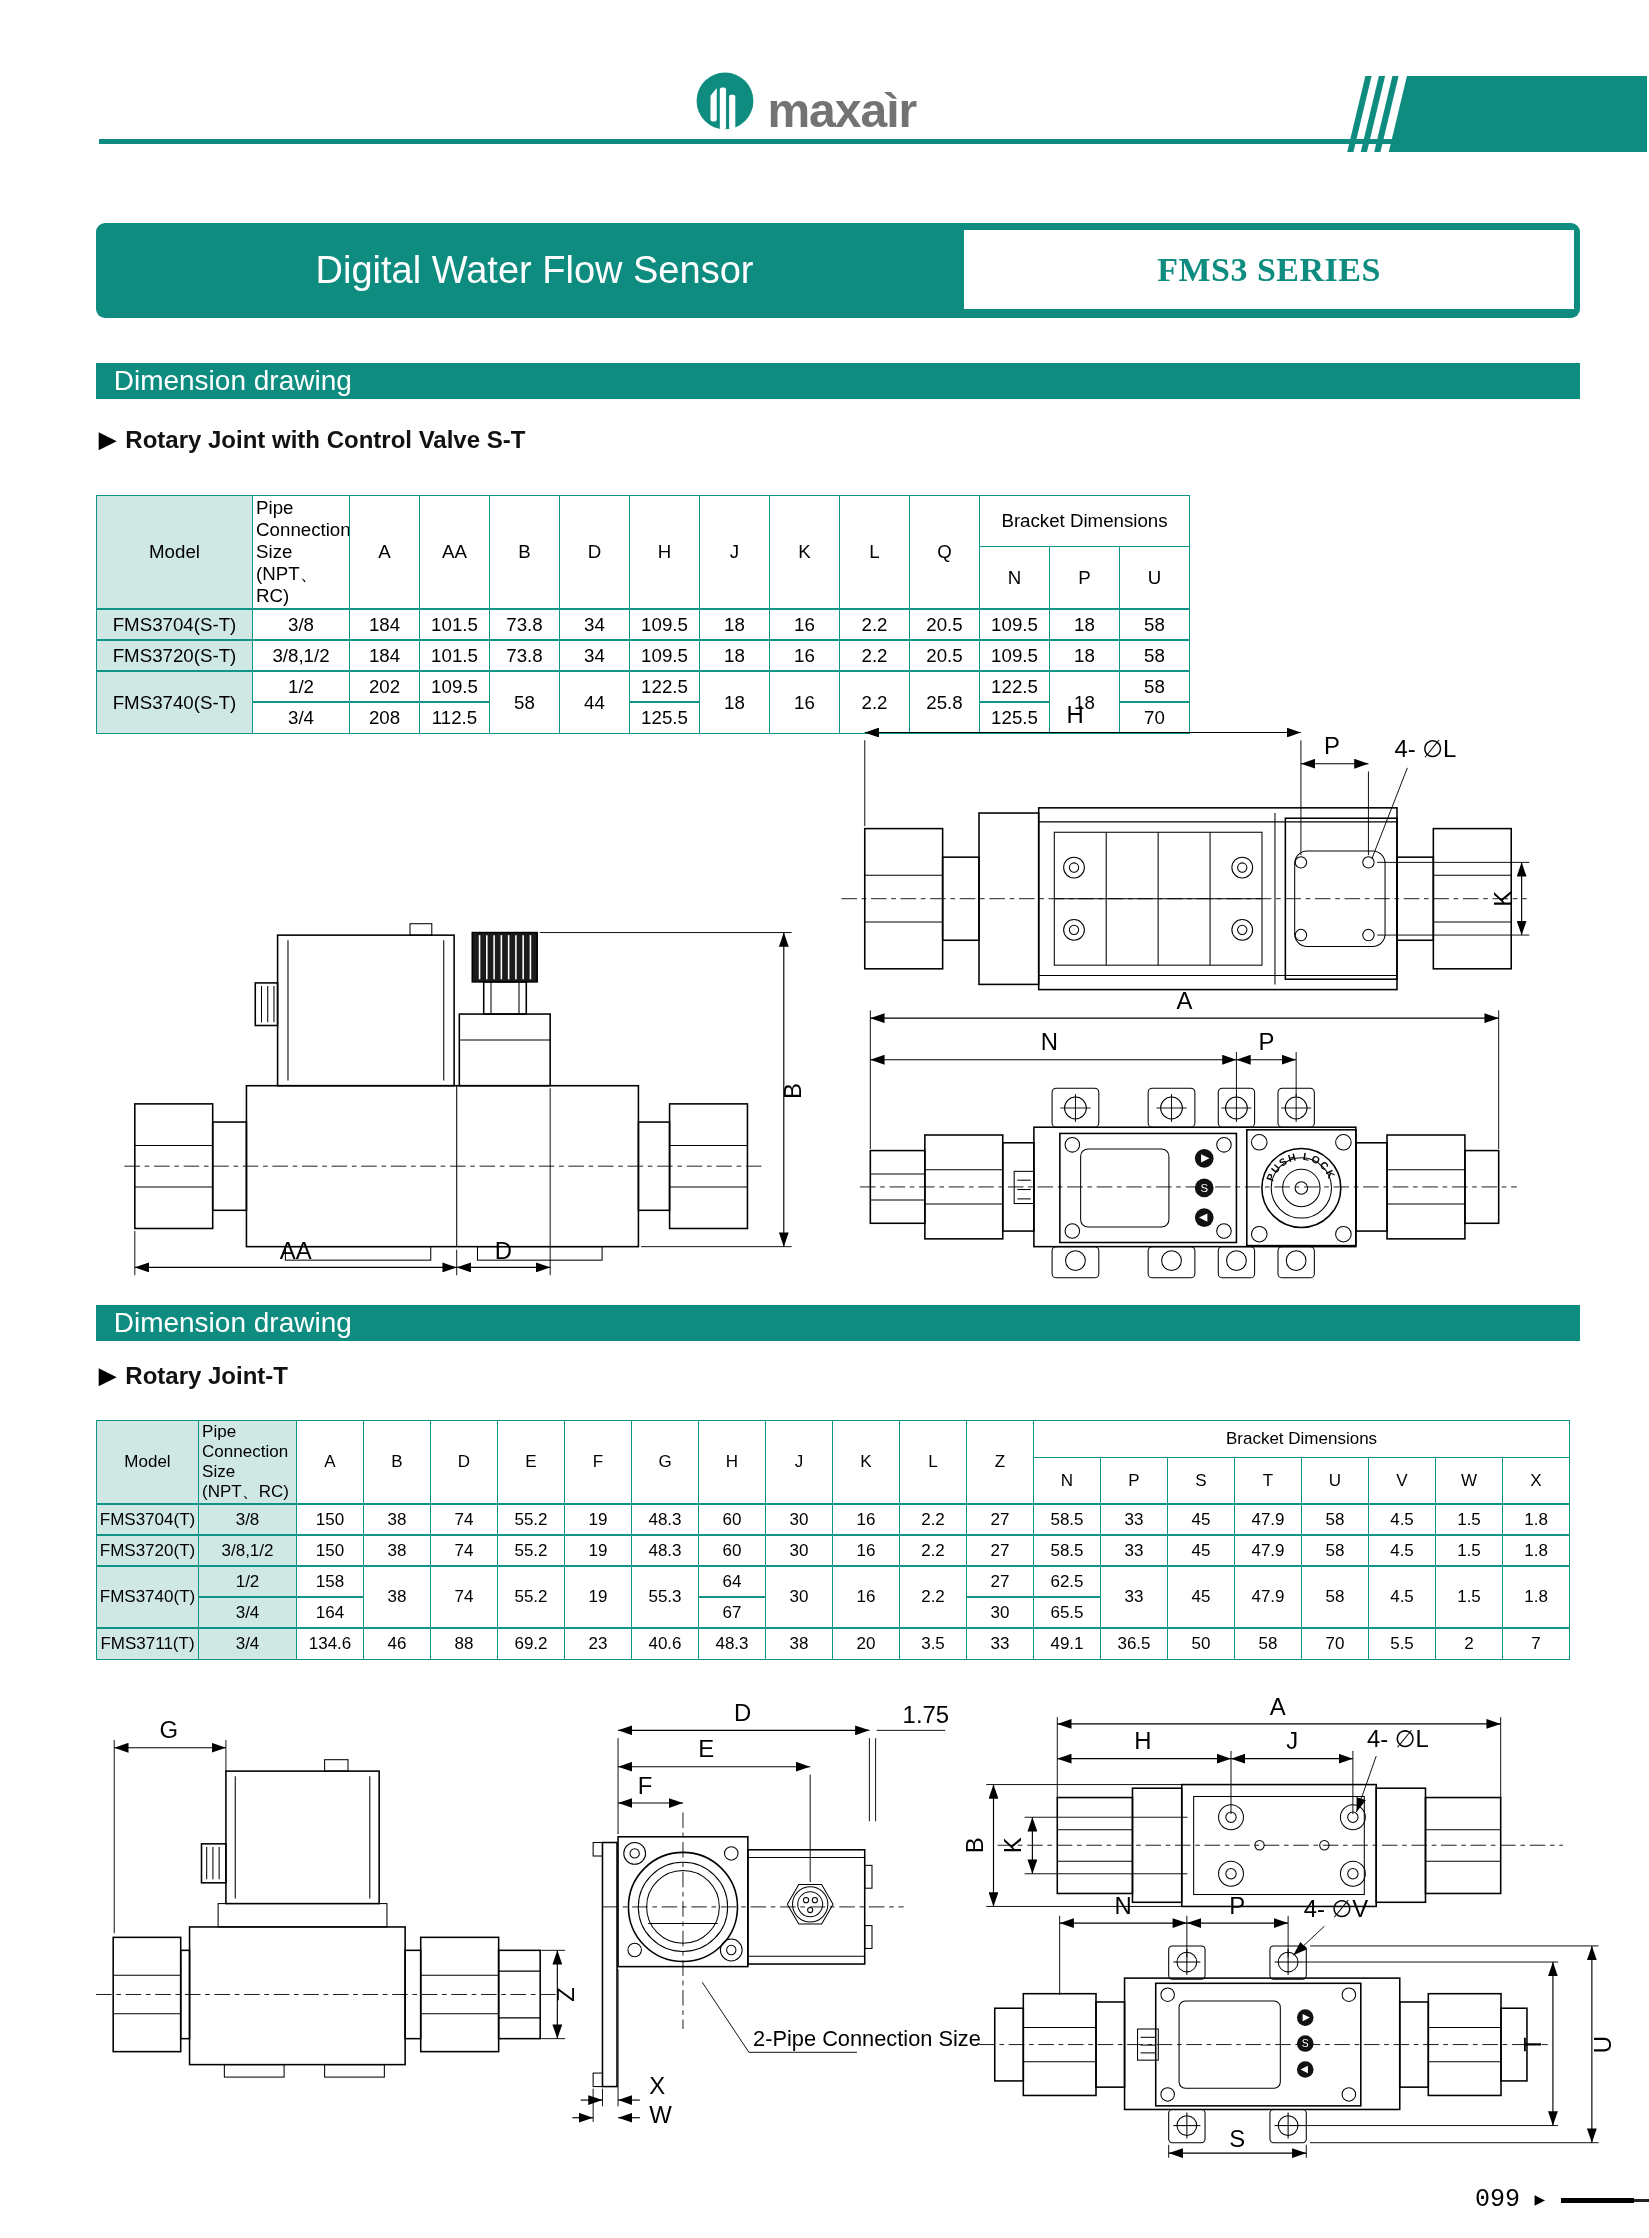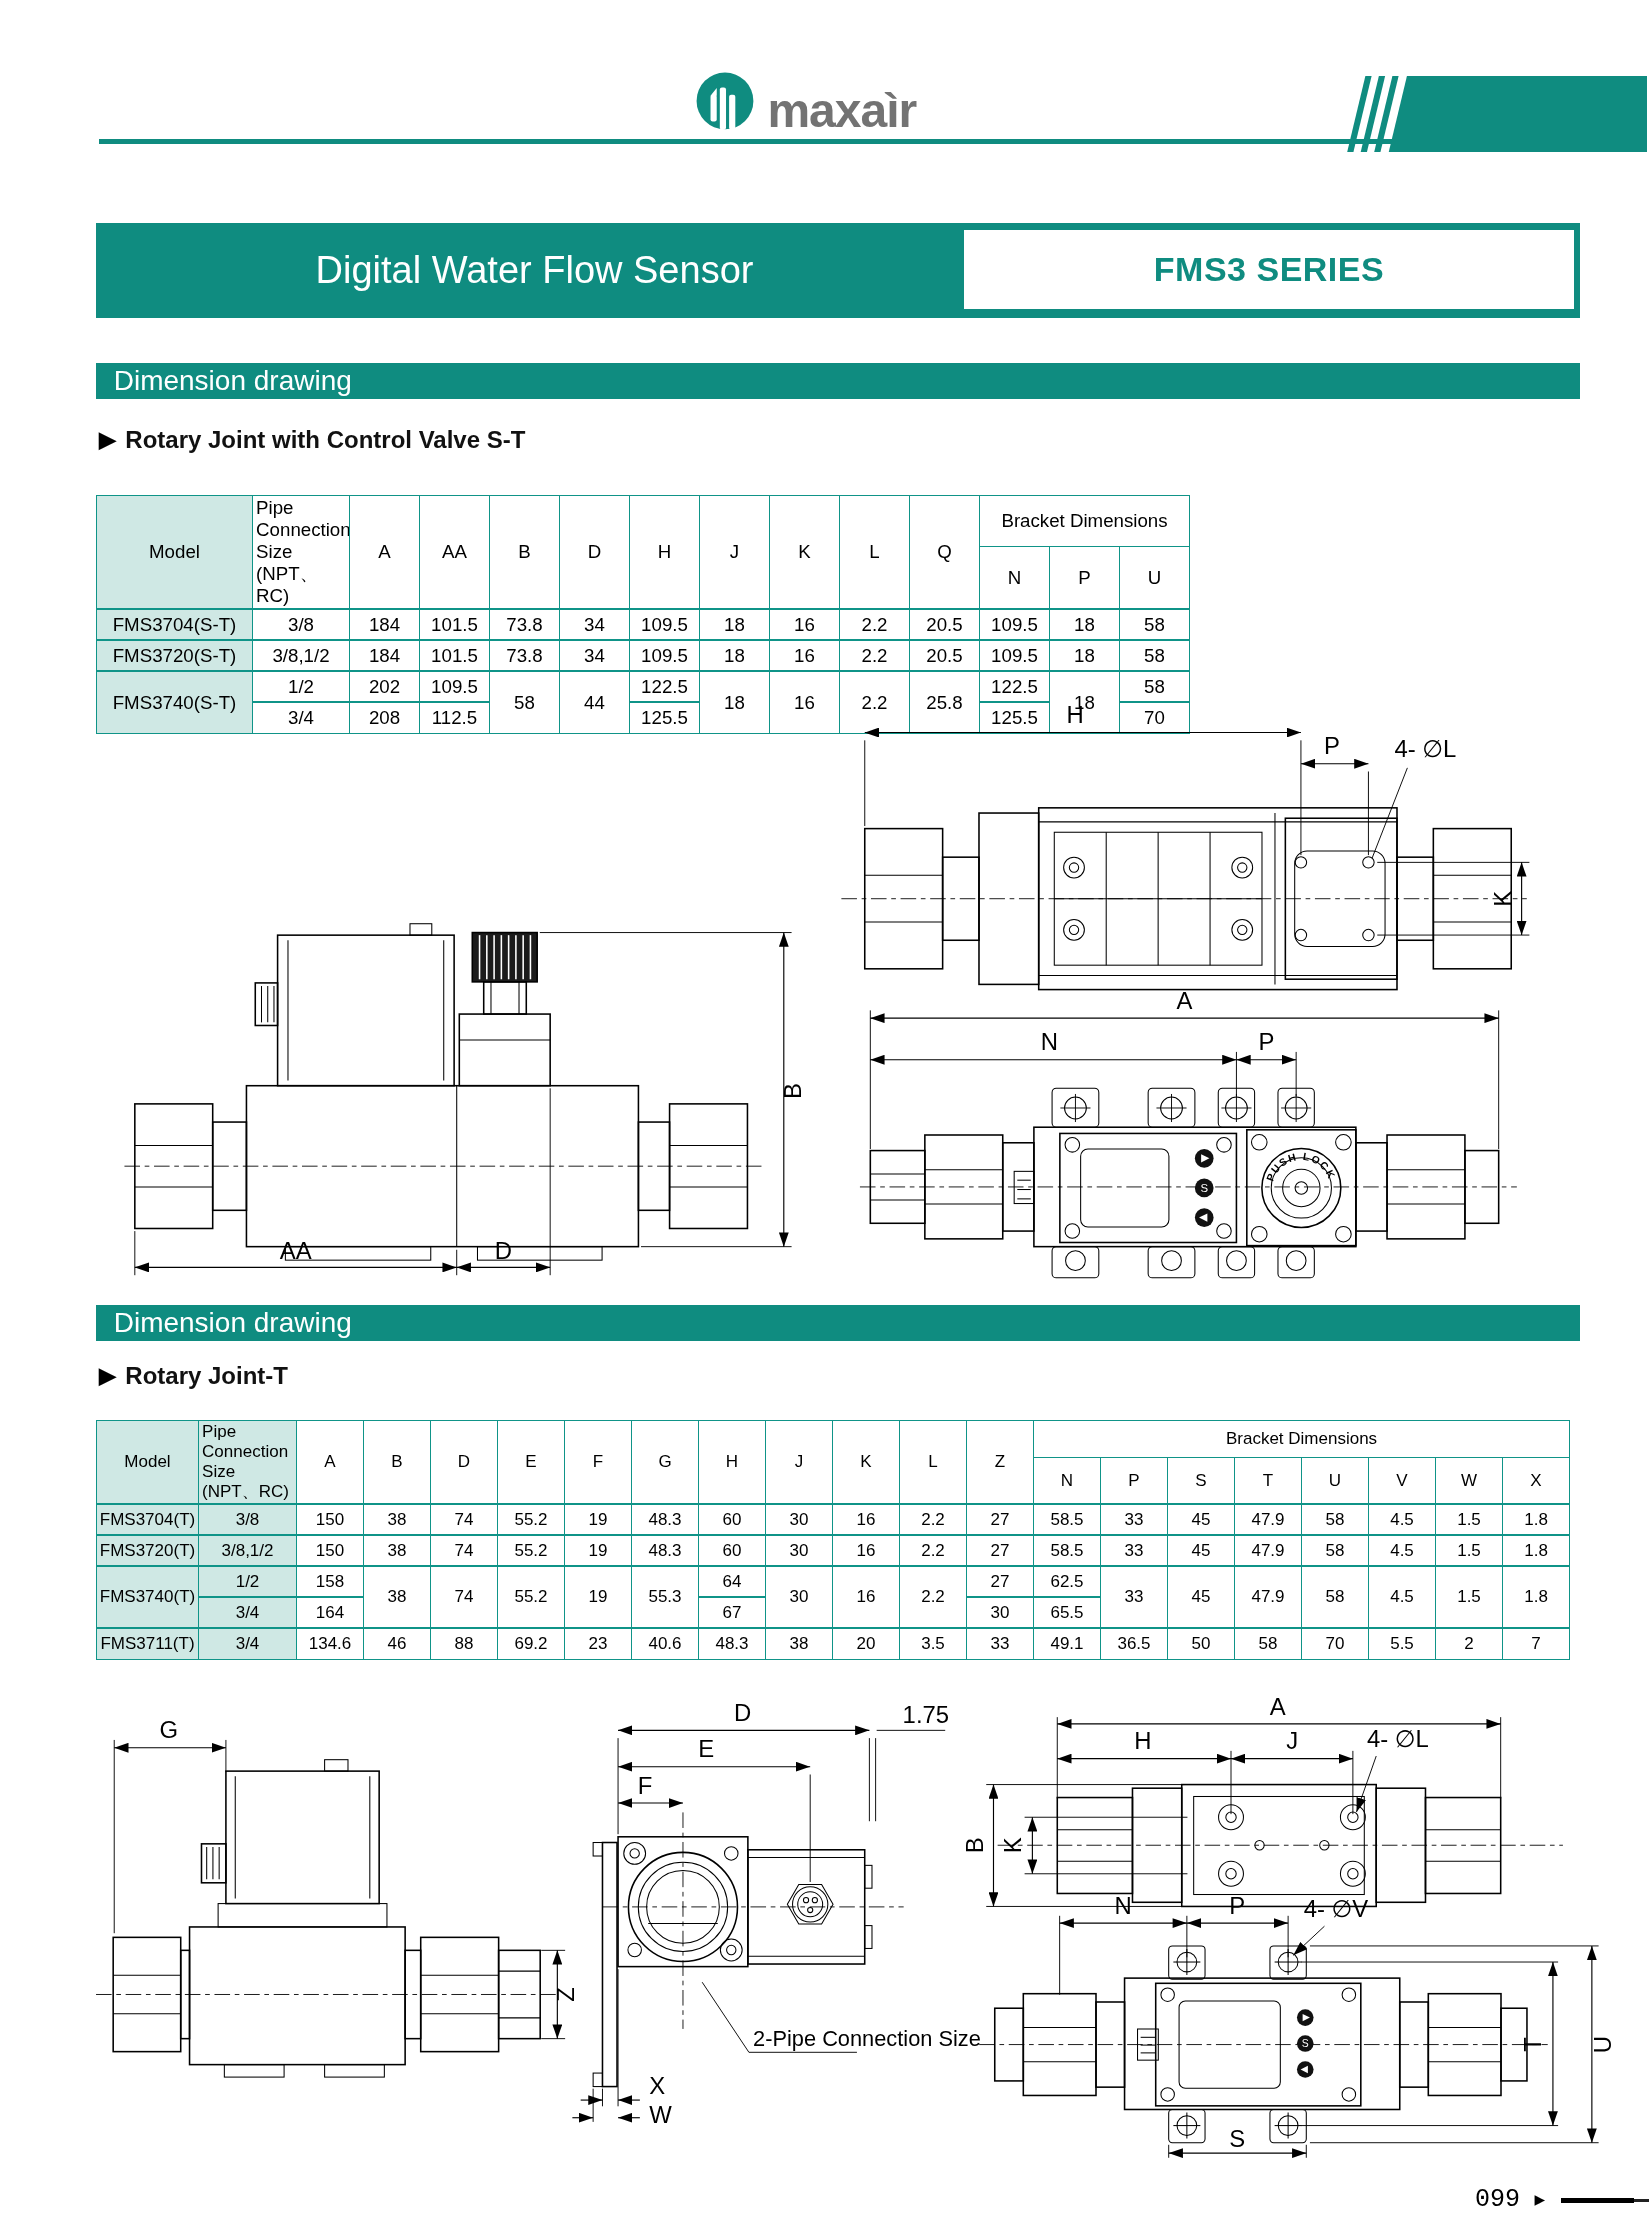--- a/index.html
+++ b/index.html
@@ -7,25 +7,25 @@
         font-family:"Liberation Sans",sans-serif;color:#000;}
   .teal{background:#0f8c80;}
   
   #brand{position:absolute;left:695px;top:72px;display:flex;align-items:flex-start;}
   #brand-word{color:#737373;font-size:48px;font-weight:700;letter-spacing:-1px;line-height:1;margin-left:11.4px;margin-top:14.5px;}
   #hrule{position:absolute;left:99px;top:139px;width:1452px;height:4.7px;background:#0f8c80;}
   #badge{position:absolute;left:1329px;top:76px;width:318px;height:76px;}
   #badge-text{position:absolute;left:1392px;top:76px;width:244px;height:73px;color:#fff;
               font-size:23.4px;font-weight:700;display:flex;align-items:center;justify-content:center;}
   
-  #titlebar{position:absolute;left:96px;top:223px;width:1484px;height:95px;}
+  #titlebar{position:absolute;left:96px;top:223px;width:1484px;height:95px;border-radius:9px;}
   #title-product{position:absolute;left:62px;top:0;width:753px;height:95px;color:#fff;
                  font-size:38px;font-weight:500;display:flex;align-items:center;justify-content:center;}
   #series-box{position:absolute;left:868px;top:7.3px;width:610px;height:79px;background:#fff;
-              display:flex;align-items:center;justify-content:center;}
+              display:flex;align-items:center;justify-content:center;font-family:Liberation Serif, serif;}
   #series-box span{color:#0f8c80;font-size:34px;font-weight:600;letter-spacing:0.5px;}
   .secbar{position:absolute;left:96px;width:1484px;height:36px;color:#fff;font-size:28px;font-weight:500;
           display:flex;align-items:center;padding-left:17.7px;box-sizing:border-box;}
   .subhead{position:absolute;display:flex;align-items:center;font-size:24px;font-weight:600;color:#111;}
   .tri{font-size:22px;margin-right:9.4px;color:#000;}
   
   .dimtable{border-collapse:collapse;table-layout:fixed;background:#fff;}
   .dimtable td{border:1px solid #0f9488;text-align:center;vertical-align:middle;padding:0;overflow:hidden;}
   .dimtable tr.body td{border-top-width:2.6px;}
   .dimtable{border:1.6px solid #0f9488;}

